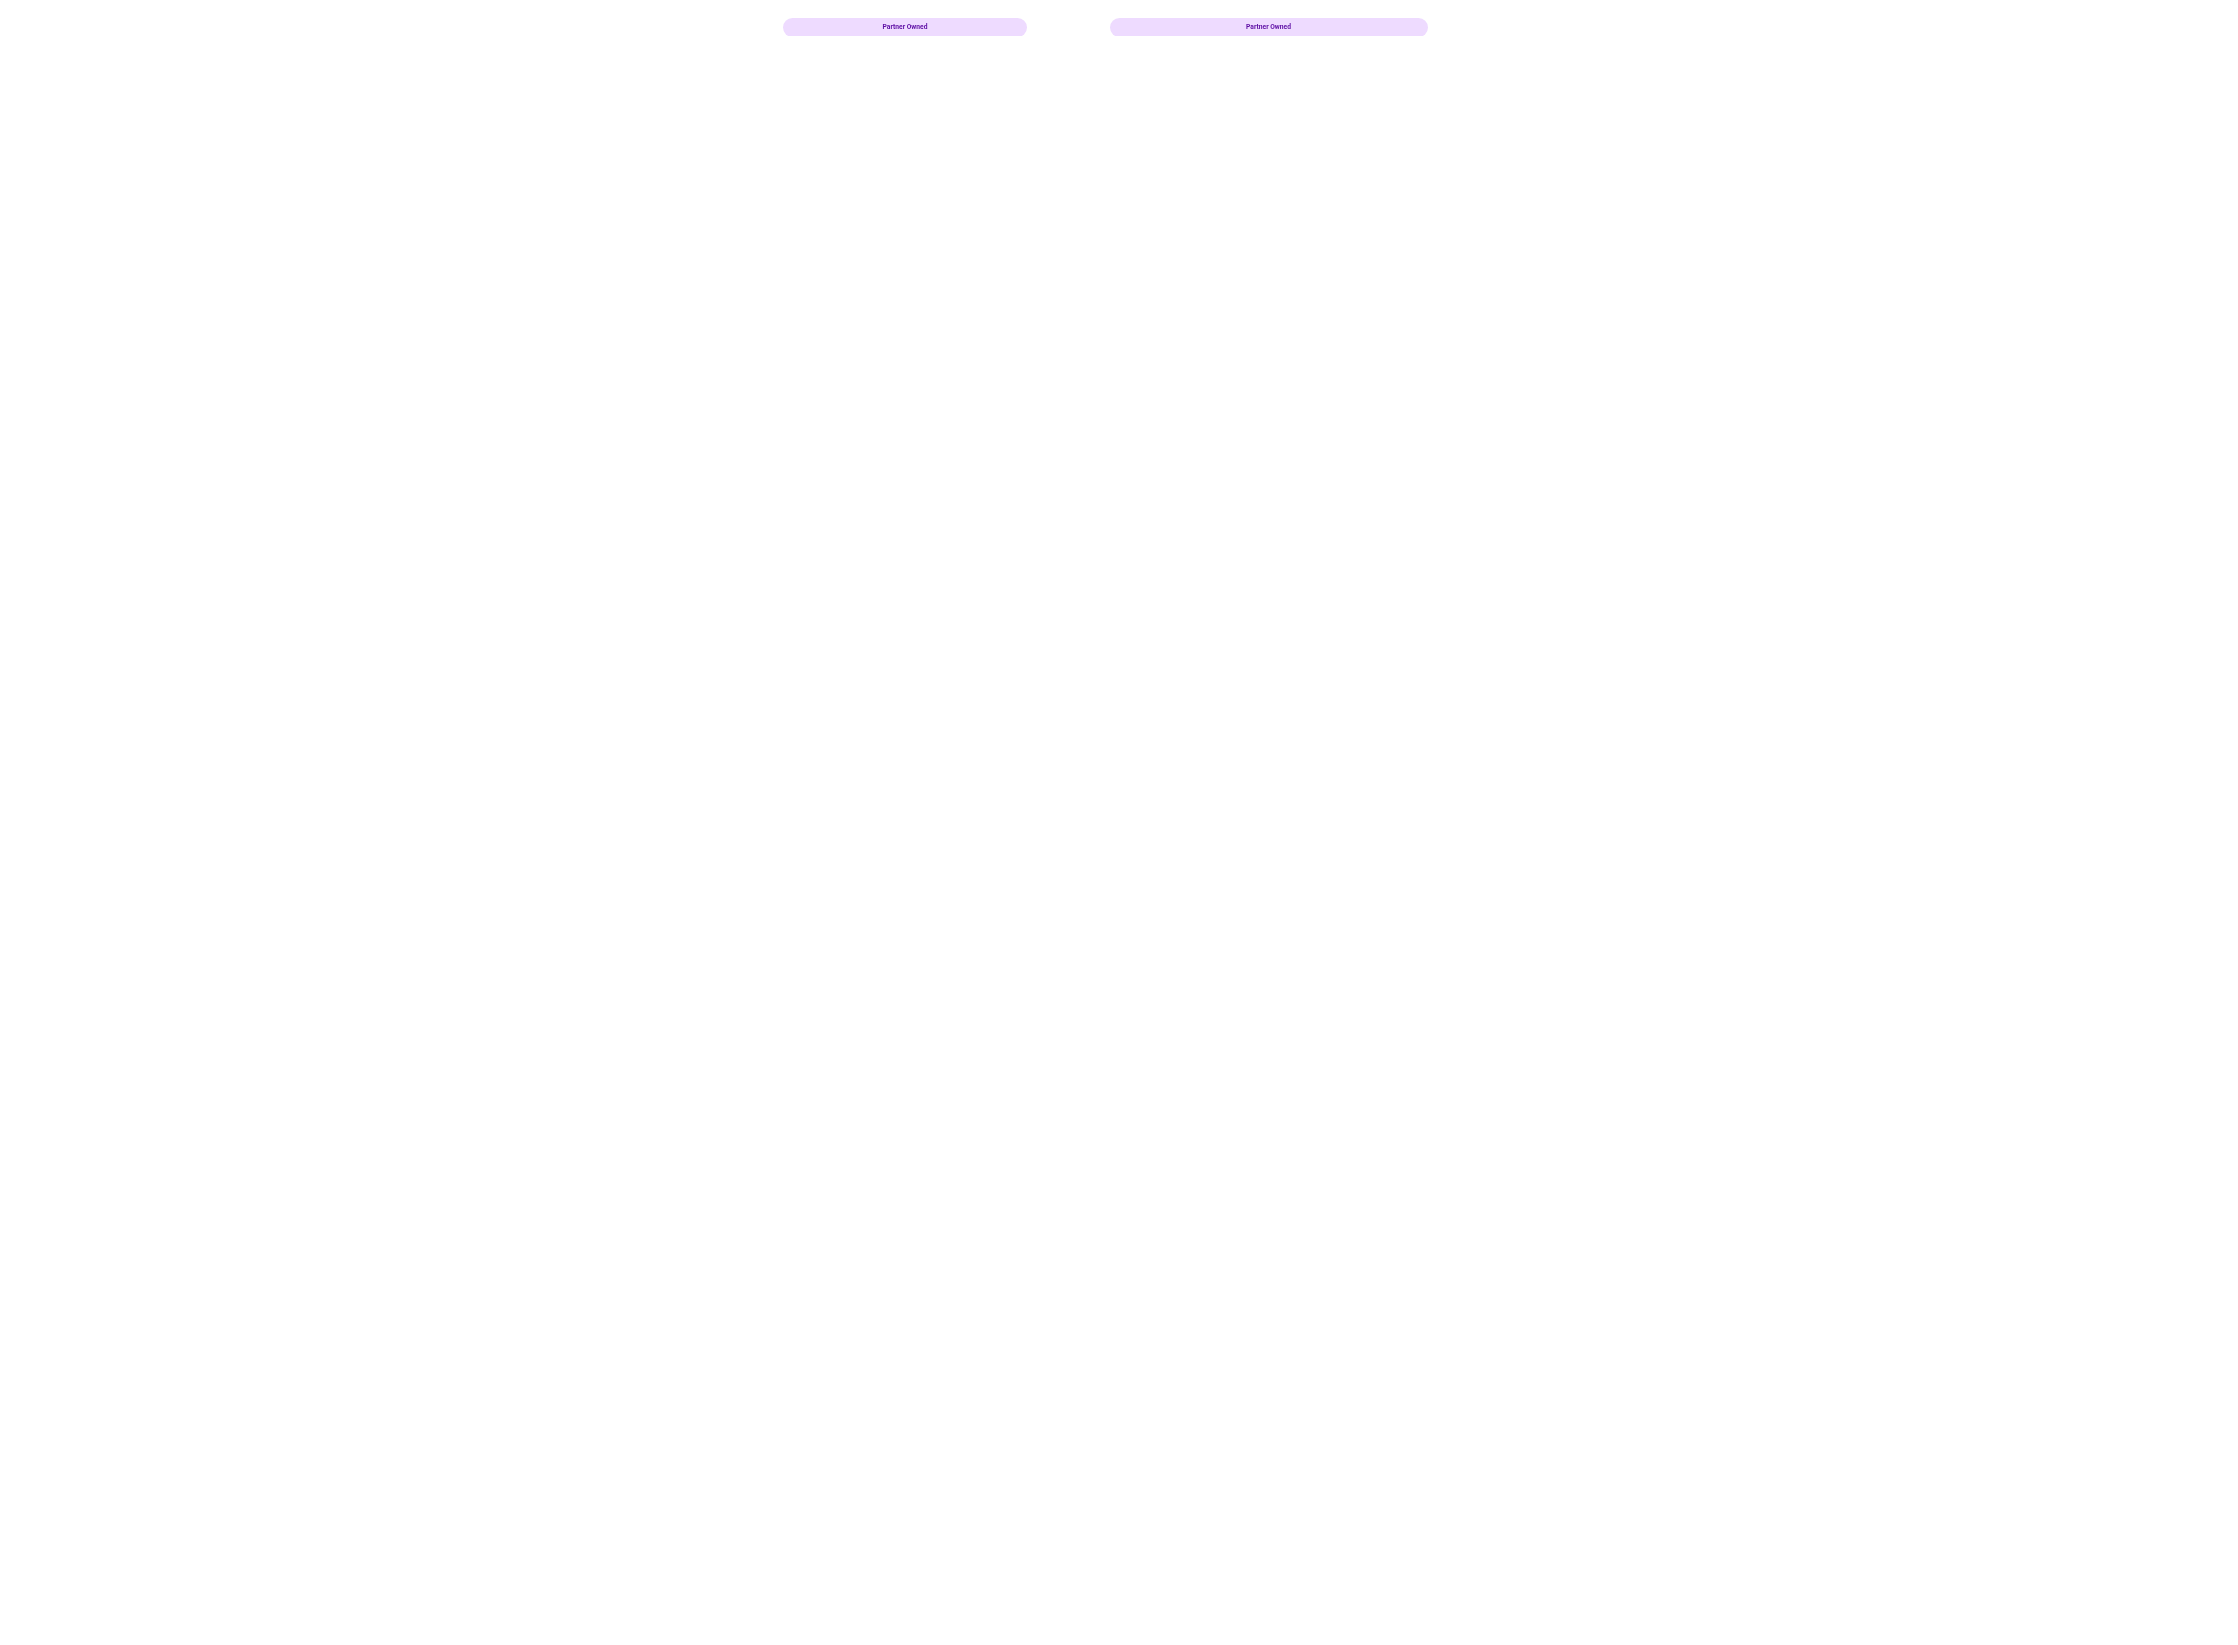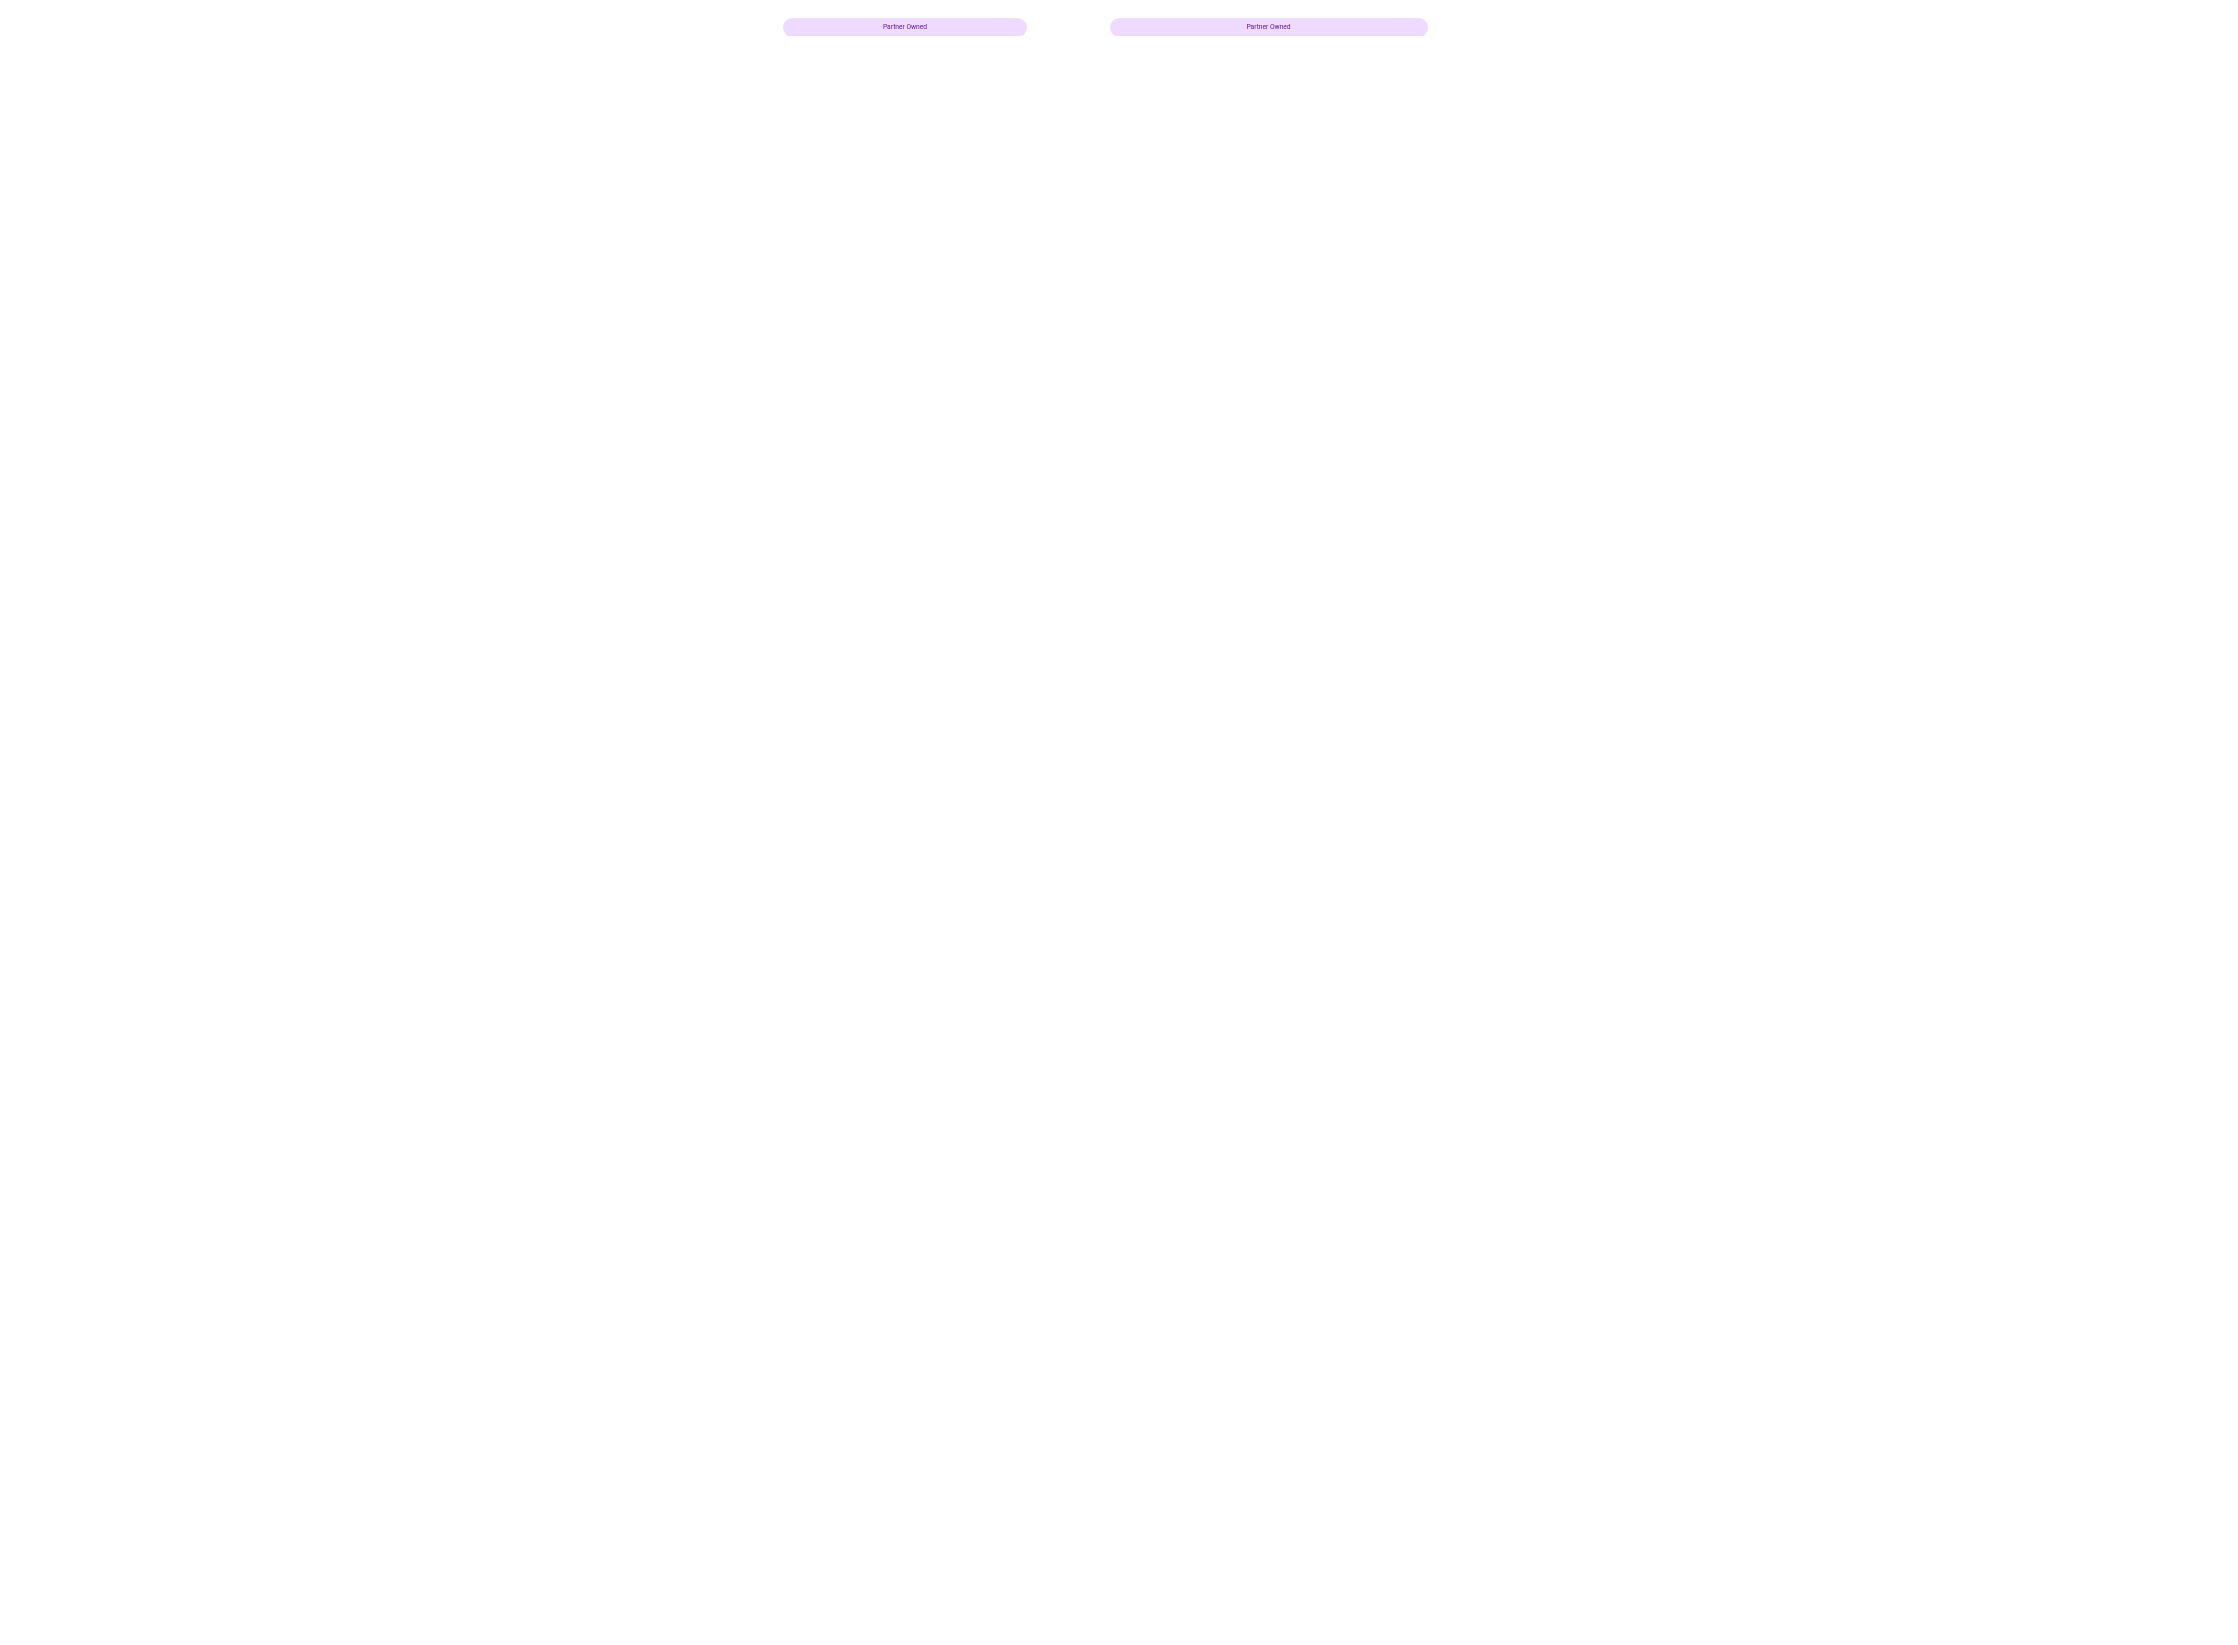--- a/index.html
+++ b/index.html
@@ -1,20 +1,20 @@
 <!DOCTYPE html>
 <html style="font-size:7.2px"><head>
 <meta charset="utf-8">
 <style>
   * { box-sizing: border-box; margin: 0; padding: 0; font-family: -apple-system, BlinkMacSystemFont, "Segoe UI", Roboto, Arial, sans-serif; }
   body { background: #fff; padding: 18px; }
   .canvas { width: 681px; margin: 0 auto; position: relative; }
   
   
-  .owner-bar { border-radius: 10.7px; text-align: center; padding: 5.4px 0; font-weight: 400; font-size: 6.7px; position: absolute; }
+  .owner-bar { border-radius: 10.7px; text-align: center; padding: 5.4px 0; font-weight: 700; font-size: 6.7px; position: absolute; }
   .partner-bar { background: #eedbff; color: #5e0fa5; }
   .google-bar { background: #cde2ff; color: #0f52a5; }
   .bar1 { left: 4.5px; width: 244px; top: 0; }
   .bar2 { left: 331px; width: 318px; top: 0; }
   .bar3 { left: 166px; width: 244px; top: 24px; }
   
   
   .phone-row { display: flex; gap: 9.9px; position: absolute; top: 54px; left: 2.7px; align-items: flex-start; }
   .phone-wrap { position: relative; }
   .phone-shadow { position: absolute; top: -6.3px; left: 6.3px; width: 75px; height: 159px; border: 0.7px solid #222; border-radius: 9.9px; background: #fff; z-index: 0; }

